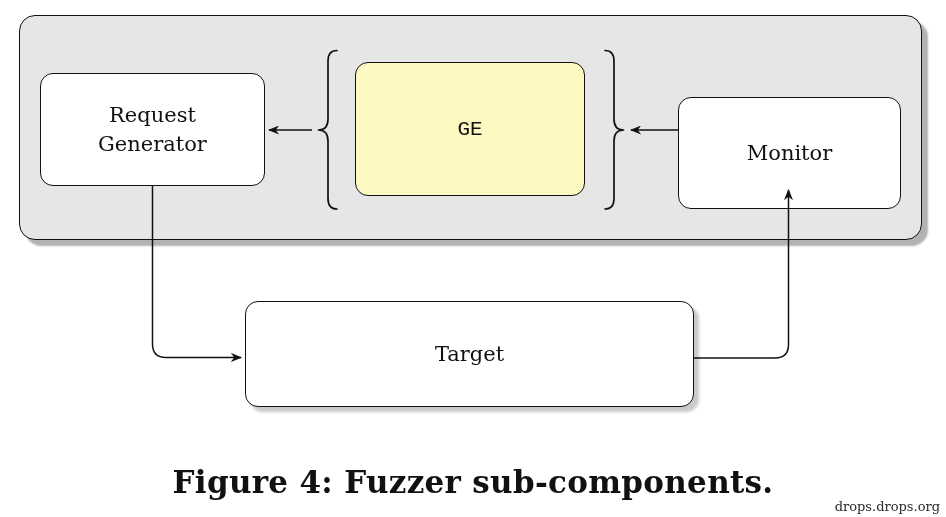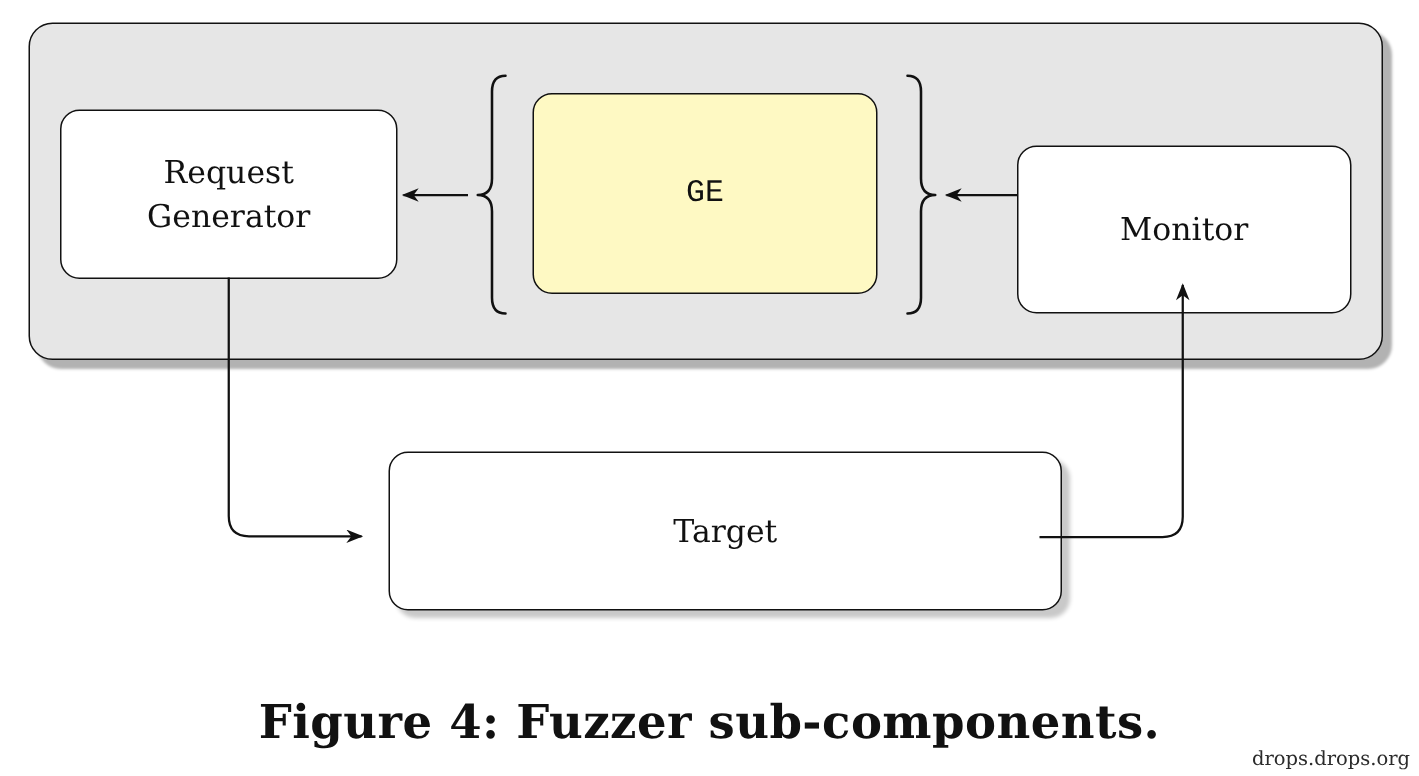--- a/index.html
+++ b/index.html
@@ -47,21 +47,21 @@
     white-space: pre-line;
   }
   .node-monitor {
     left: 678px;
     top: 73px;
     width: 221px;
     height: 110px;
     margin-top: 24px;
   }
   .node-target {
-    left: 259px;
+    left: 245px;
     top: 301px;
     width: 447px;
     height: 104px;
     box-shadow: 5px 5px 3px #c9c9c9;
   }
   .engine-stack {
     position: absolute;
     left: 355px;
     top: 62px;
     width: 228px;

